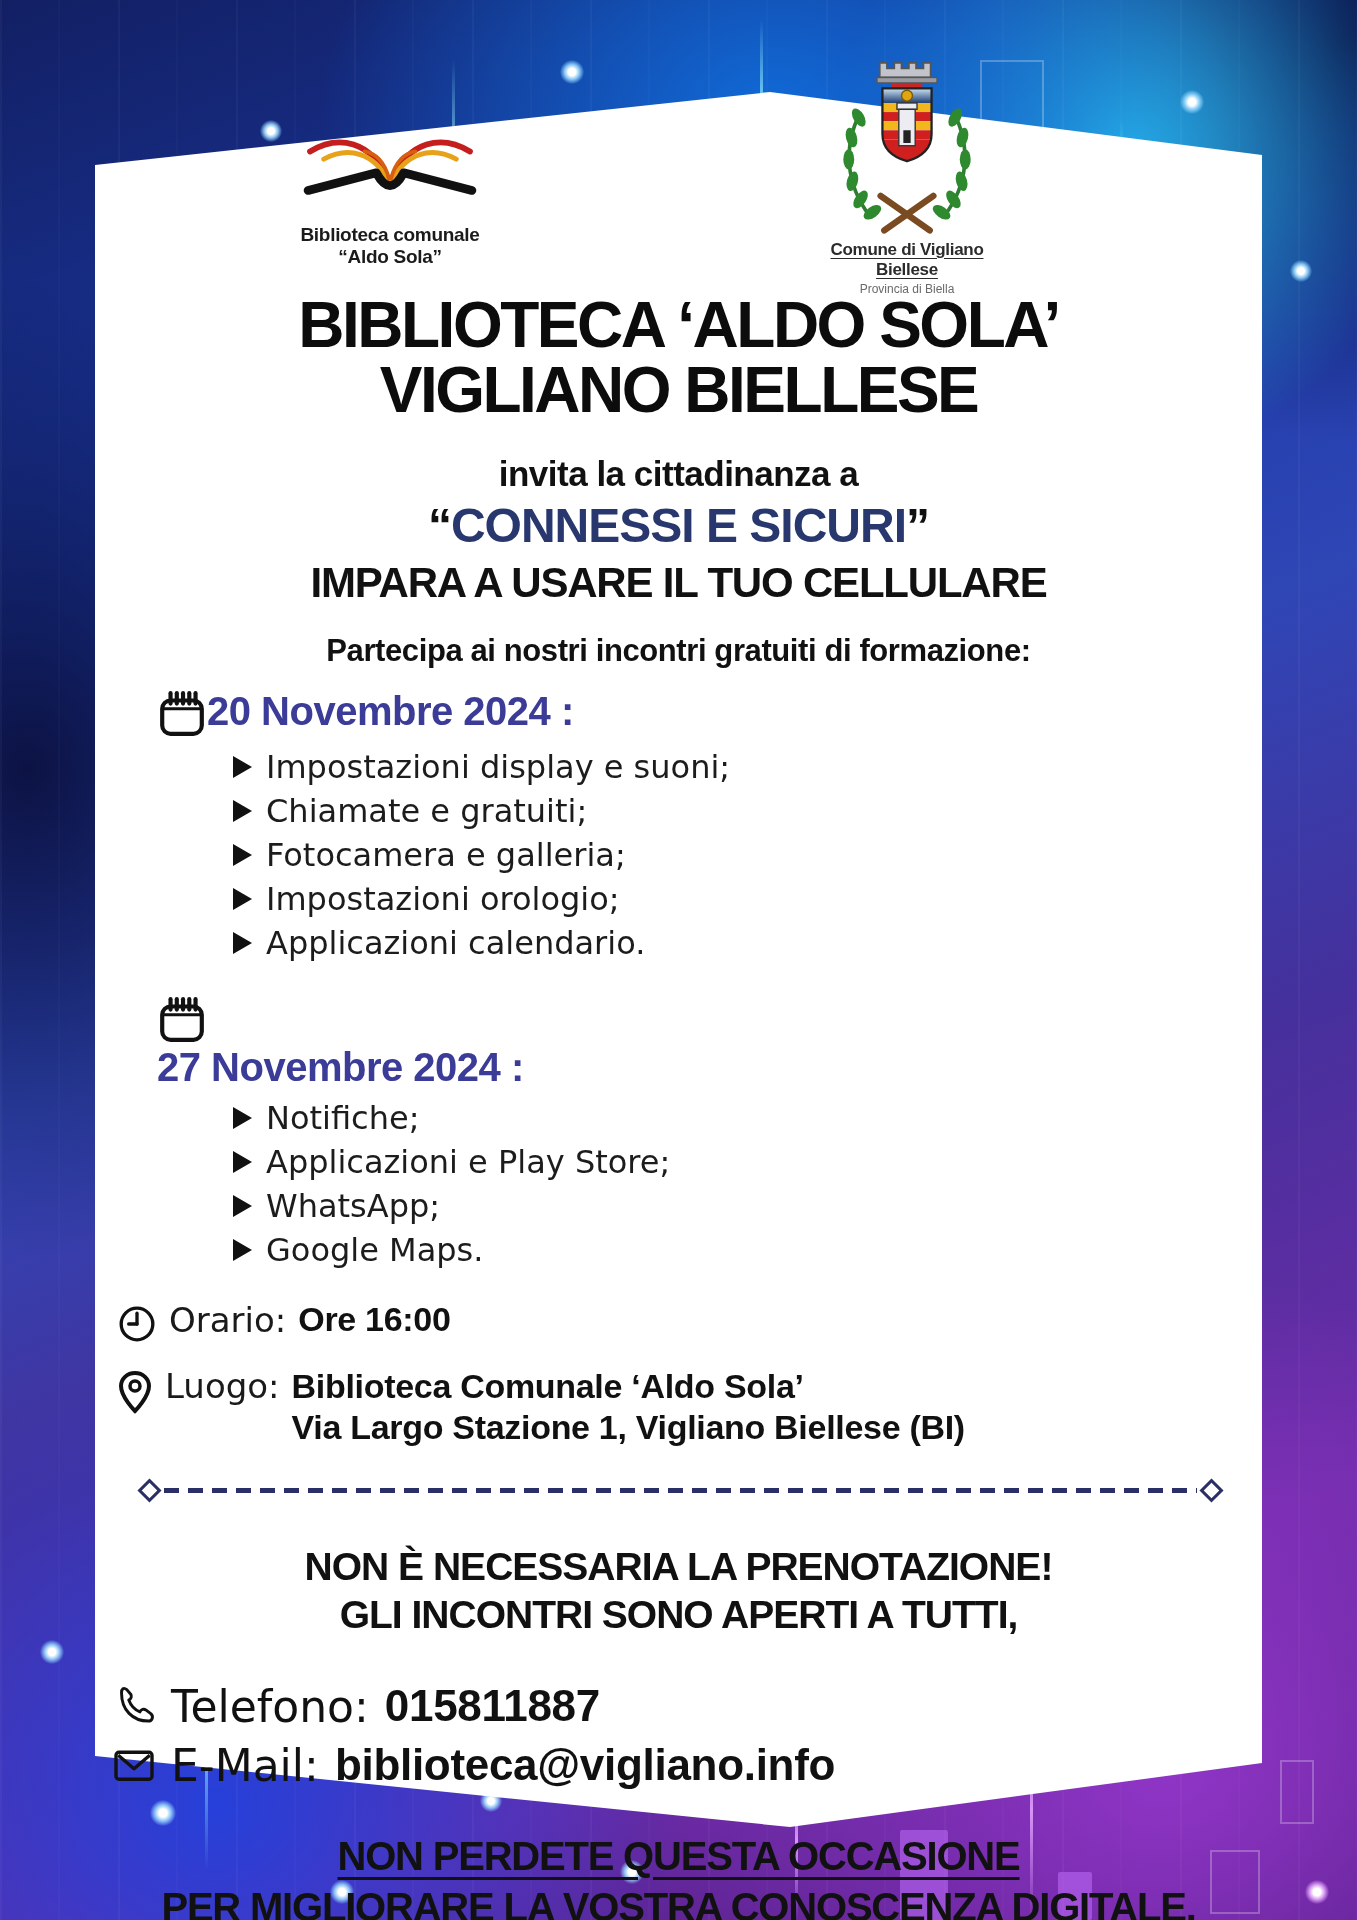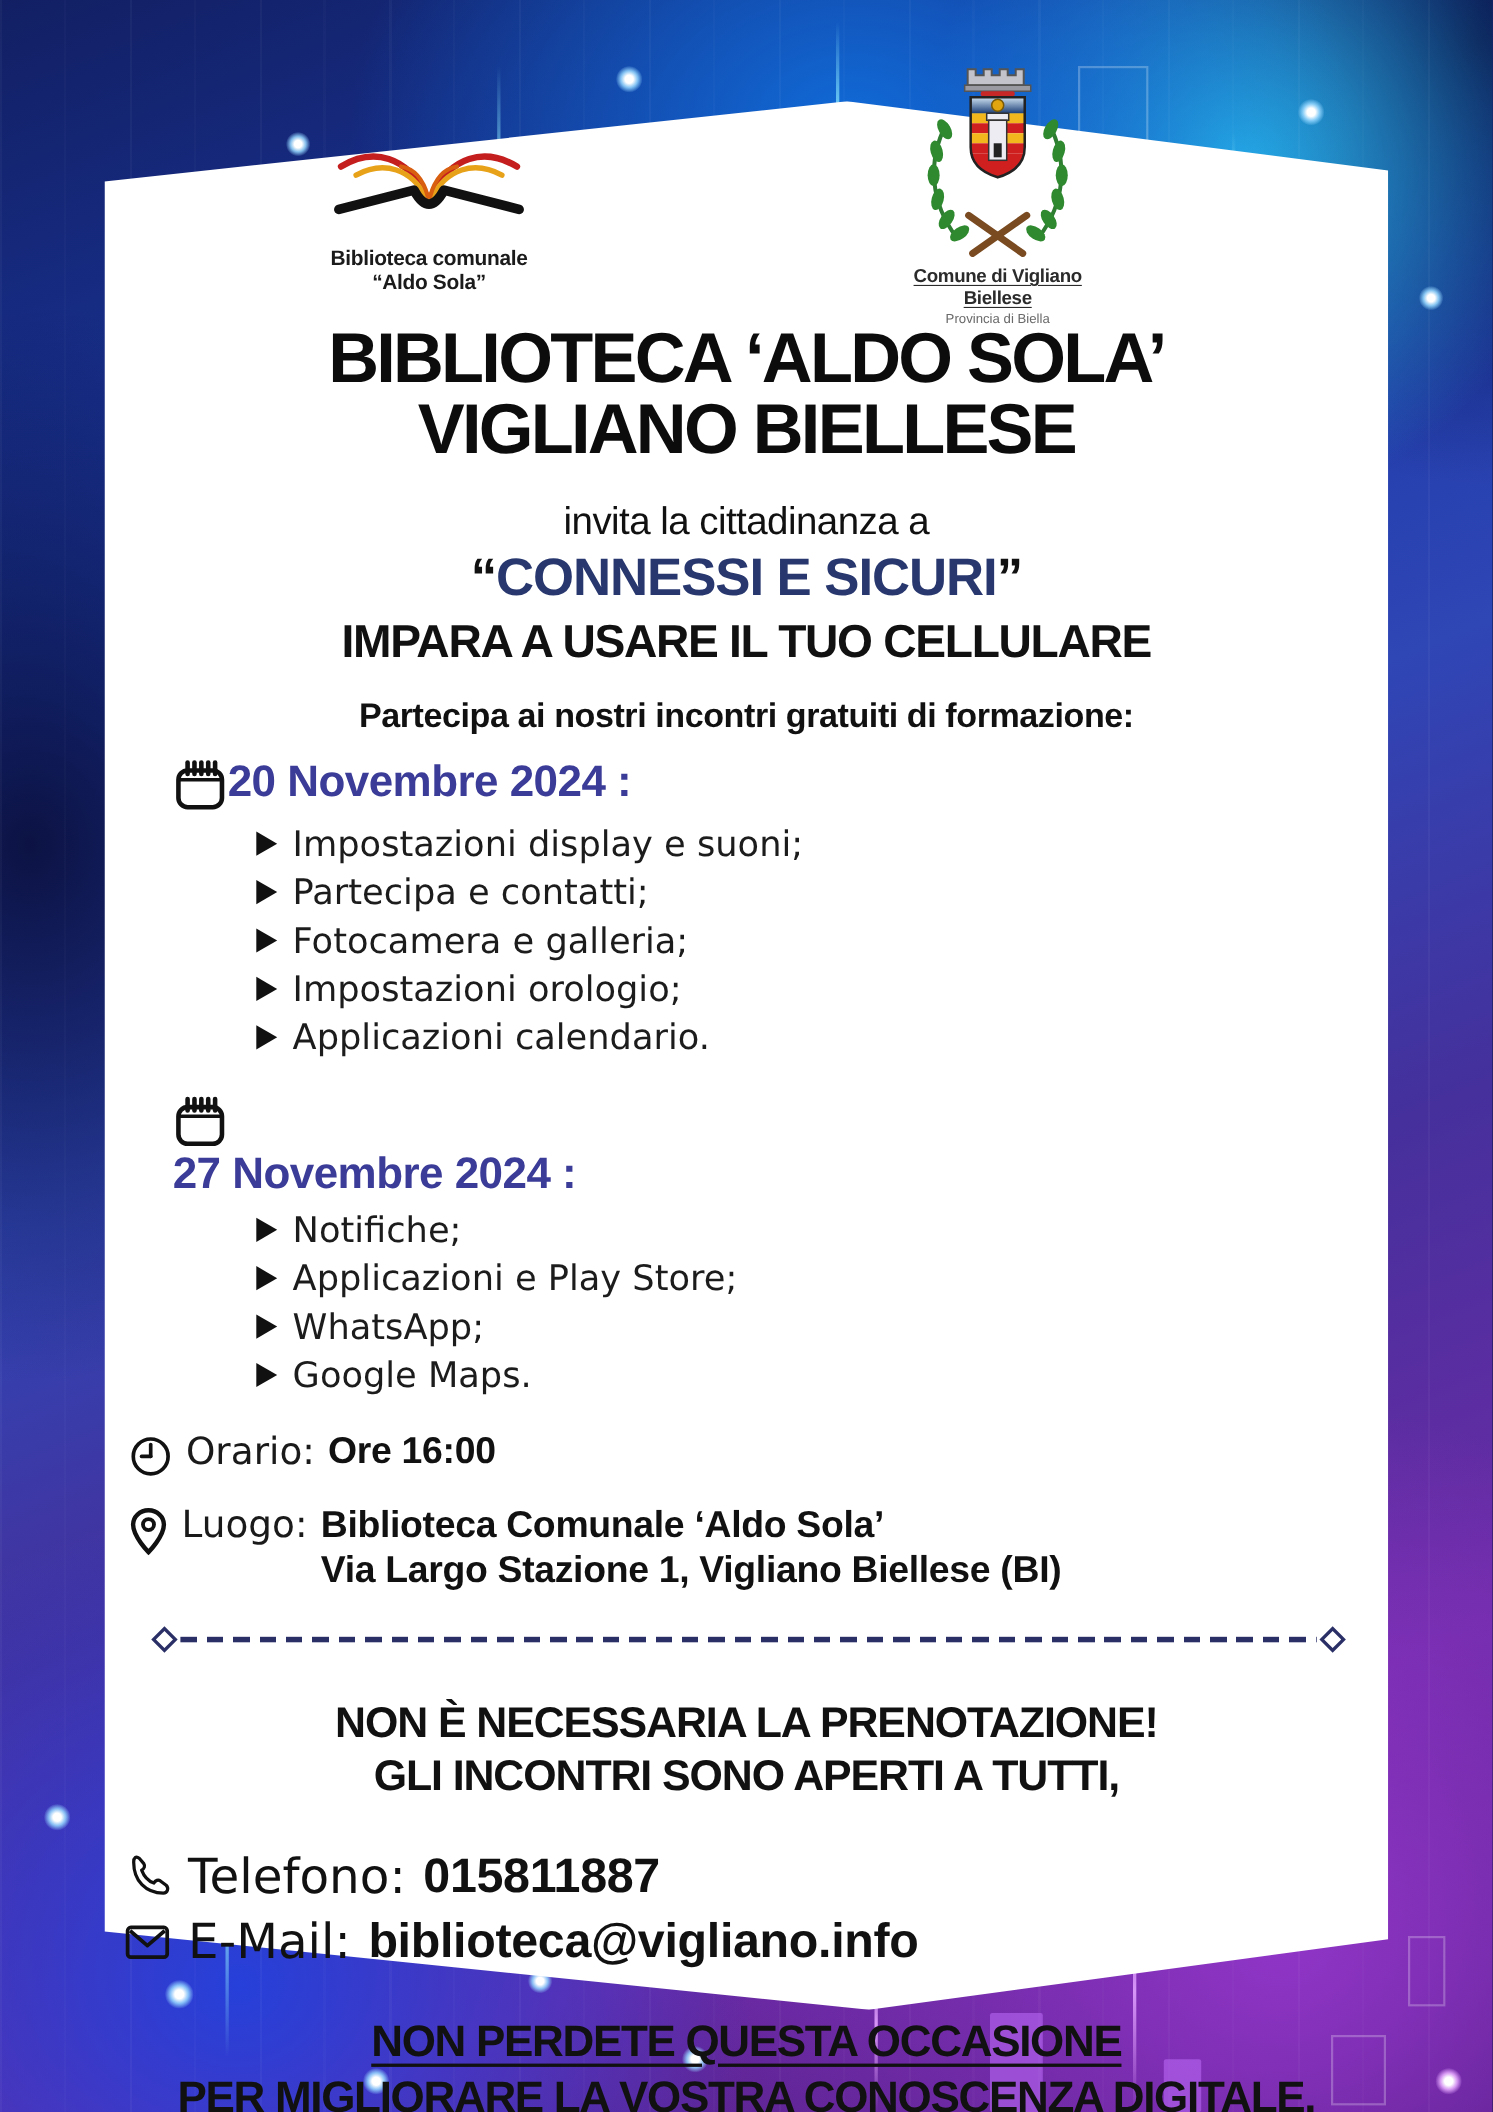--- a/index.html
+++ b/index.html
@@ -39,21 +39,21 @@
   .logo-com{position:absolute;left:828px;top:52px;width:158px;text-align:center;}
   .logo-com .cap{margin-top:2px;font-size:17px;font-weight:700;color:#2b2b2b;
                  text-decoration:underline;text-underline-offset:3px;letter-spacing:-.3px;}
   .logo-com .sub{margin-top:2px;font-size:12px;color:#6a6a6a;}
 
   
   .content{position:absolute;left:95px;top:241px;width:1167px;}
   .t-center{text-align:center;}
   .title{font-size:64px;font-weight:700;letter-spacing:-2.5px;line-height:1.02;color:#0c0c0c;}
   .title1{margin-top:52px;}
-  .invite{margin-top:30px;font-size:35px;font-weight:400;letter-spacing:-.5px;}
+  .invite{margin-top:30px;font-size:35px;font-weight:700;letter-spacing:-.5px;}
   .event{margin-top:4px;font-size:48px;font-weight:700;letter-spacing:-1px;}
   .event .q{color:#111;}
   .event .nm{color:#28386f;}
   .subtitle{margin-top:6px;font-size:42px;font-weight:700;letter-spacing:-1.2px;}
   .lead{margin-top:26px;font-size:31px;font-weight:700;letter-spacing:-.4px;}
 
   .session-head{display:flex;align-items:flex-start;margin:20px 12px 6px 62px;}
   .session-head .date{font-size:40px;font-weight:700;color:#3b3b98;letter-spacing:-.5px;}
   .topics{margin-left:138px;font-family:"DejaVu Sans",sans-serif;}
   .topic{display:flex;align-items:center;gap:14px;font-size:32px;line-height:44px;color:#1c1c1c;}
@@ -213,21 +213,21 @@
       </svg>
       <span class="date">20 Novembre 2024 :</span>
     </div>
     <div class="topics">
       <div class="topic">
           <span class="tri"></span>
           <span>Impostazioni display e suoni;</span>
         </div>
       <div class="topic">
           <span class="tri"></span>
-          <span>Partecipa e contatti;</span>
+          <span>Chiamate e gratuiti;</span>
         </div>
       <div class="topic">
           <span class="tri"></span>
           <span>Fotocamera e galleria;</span>
         </div>
       <div class="topic">
           <span class="tri"></span>
           <span>Impostazioni orologio;</span>
         </div>
       <div class="topic">

